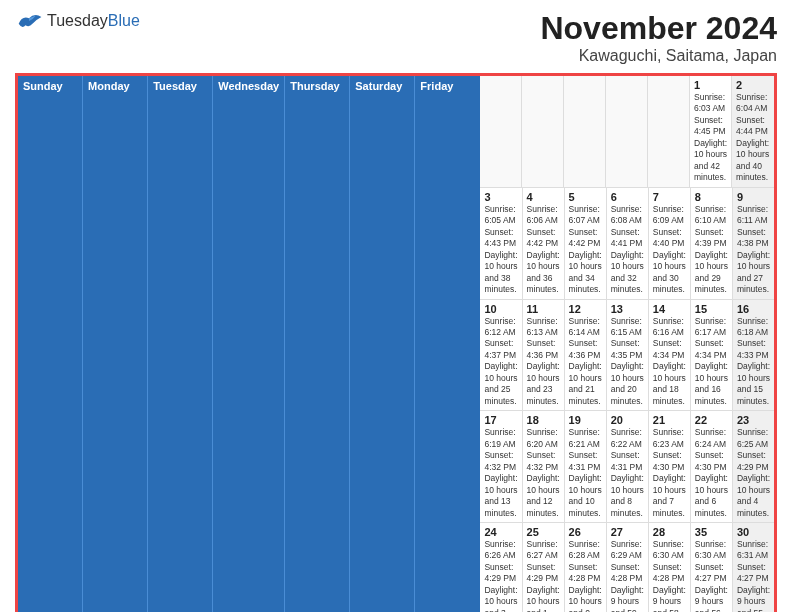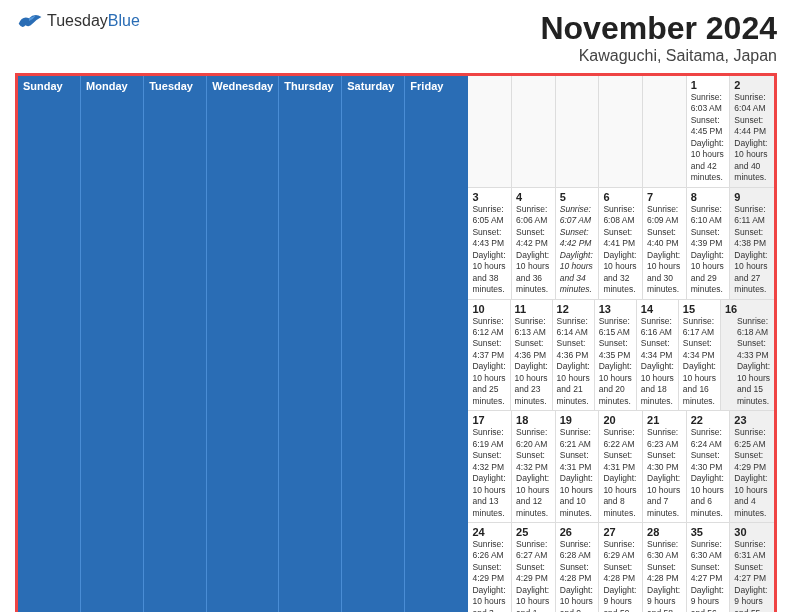--- a/index.html
+++ b/index.html
@@ -170,21 +170,21 @@
           </div>
           <div class="cal-cell">
             <span class="day-num">4</span>
             <div class="day-info" style="white-space: pre-line;">Sunrise: 6:06 AM
 Sunset: 4:42 PM
 Daylight: 10 hours
 and 36 minutes.</div>
           </div>
           <div class="cal-cell">
             <span class="day-num">5</span>
-            <div class="day-info" style="white-space: pre-line; font-style: italic;">Sunrise: 6:07 AM
+            <div class="day-info" style="white-space: pre-line;">Sunrise: 6:07 AM
 Sunset: 4:42 PM
 Daylight: 10 hours
 and 34 minutes.</div>
           </div>
           <div class="cal-cell">
             <span class="day-num">6</span>
             <div class="day-info" style="white-space: pre-line;">Sunrise: 6:08 AM
 Sunset: 4:41 PM
 Daylight: 10 hours
 and 32 minutes.</div>
@@ -249,21 +249,21 @@
           </div>
           <div class="cal-cell">
             <span class="day-num">15</span>
             <div class="day-info" style="white-space: pre-line;">Sunrise: 6:17 AM
 Sunset: 4:34 PM
 Daylight: 10 hours
 and 16 minutes.</div>
           </div>
           <div class="cal-cell shaded">
             <span class="day-num">16</span>
-            <div class="day-info" style="white-space: pre-line; margin-left: 12px;">Sunrise: 6:18 AM
+            <div class="day-info" style="white-space: pre-line;">Sunrise: 6:18 AM
 Sunset: 4:33 PM
 Daylight: 10 hours
 and 15 minutes.</div>
           </div>
         </div>
         <div class="cal-row">
           <div class="cal-cell">
             <span class="day-num">17</span>
             <div class="day-info" style="white-space: pre-line;">Sunrise: 6:19 AM
 Sunset: 4:32 PM

